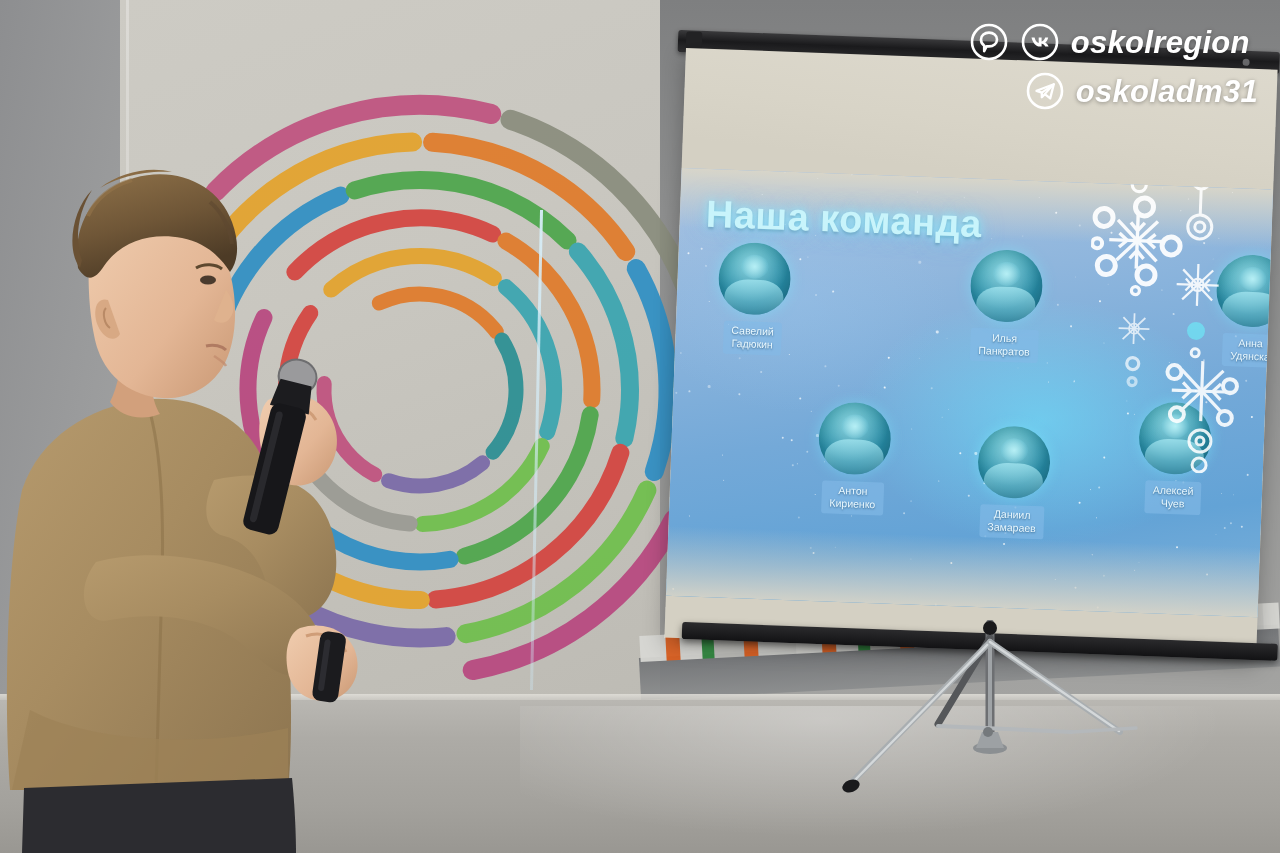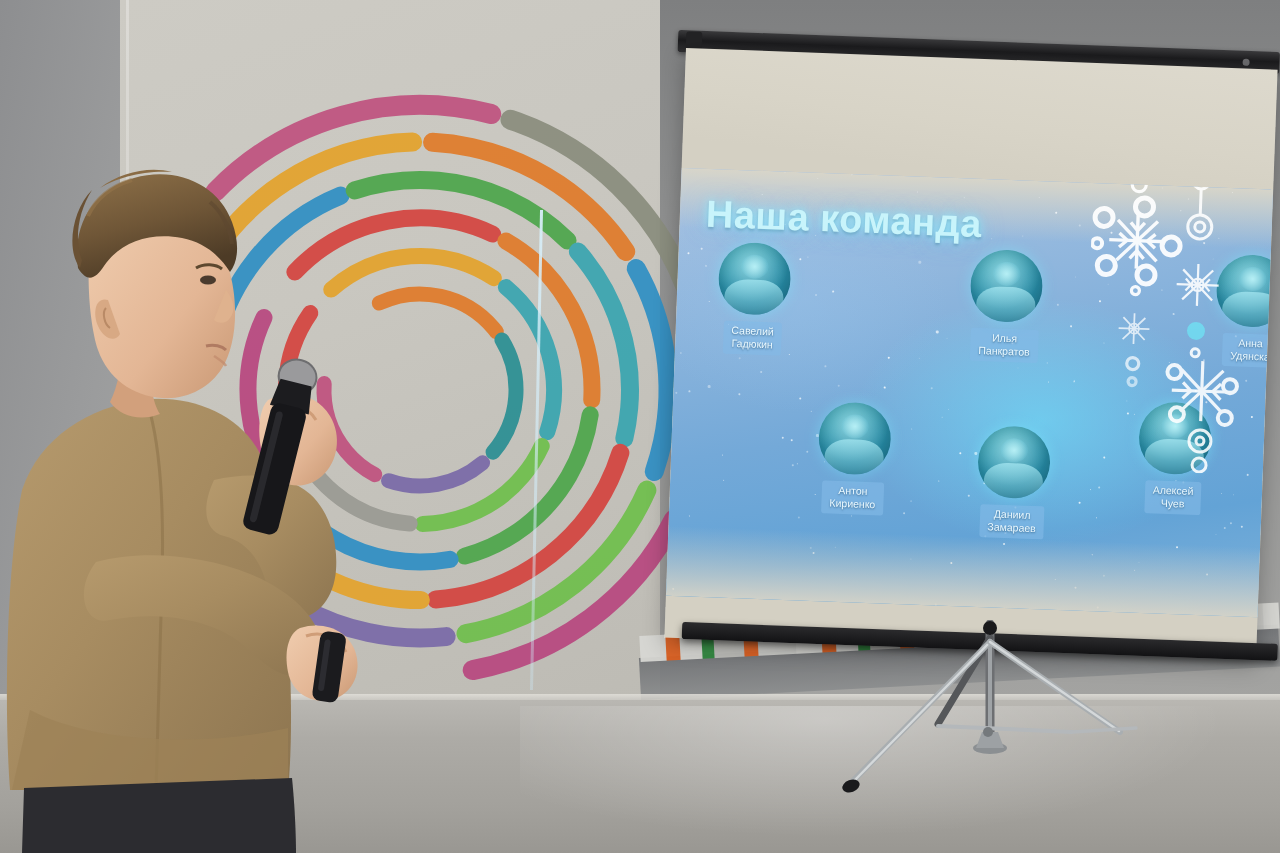--- a/index.html
+++ b/index.html
@@ -624,16 +624,42 @@
       <path d="M300 478 C326 470 350 482 356 504 C362 526 350 546 330 550
                C310 554 292 542 288 522 C284 502 288 484 300 478 Z" fill="url(#skin)"></path>
       <path d="M306 486 C322 480 340 488 346 502" stroke="#cf9d78" stroke-width="3" fill="none"></path>
       <rect x="316" y="482" width="26" height="70" rx="8" fill="#1b1b1e" transform="rotate(8 330 518)"></rect>
       <rect x="321" y="490" width="6" height="52" rx="3" fill="#313136" transform="rotate(8 330 518)" opacity=".8"></rect>
     </svg>
   </div>
 
   <div class="watermark">
 
-
+    <div class="wm-row">
+      <svg class="wm-icon" viewBox="0 0 40 40">
+        <circle cx="20" cy="20" r="17" fill="none" stroke="#fff" stroke-width="2.6"></circle>
+        <path d="M12 17.5 C12 13.4 15.6 10.6 20 10.6 C24.4 10.6 28 13.4 28 17.5
+                 C28 21.6 24.4 24.4 20 24.4 L17.6 24.4 L15.2 29.2 L15.2 23.6
+                 C13.2 22.3 12 20.1 12 17.5 Z" fill="none" stroke="#fff" stroke-width="2.6" stroke-linejoin="round"></path>
+      </svg>
+      <svg class="wm-icon" viewBox="0 0 40 40">
+        <circle cx="20" cy="20" r="17" fill="none" stroke="#fff" stroke-width="2.6"></circle>
+        <path d="M11.5 15.5 C12.6 20.6 15.6 24.6 20.2 24.6 L21.6 24.6 L21.6 21.6
+                 C23.1 21.9 24.6 23.2 25.3 24.6 L28.6 24.6
+                 C28.0 22.6 26.5 21.2 25.2 20.5
+                 C26.4 19.7 27.7 18.0 28.2 15.5 L25.2 15.5
+                 C24.7 17.4 23.4 19.0 21.6 19.5 L21.6 15.5 L18.7 15.5 L18.7 21.0
+                 C16.6 20.3 15.0 18.1 14.6 15.5 Z" fill="#fff"></path>
+      </svg>
+      <div class="wm-text">oskolregion</div>
+    </div>
+
+    <div class="wm-row second">
+      <svg class="wm-icon" viewBox="0 0 40 40">
+        <circle cx="20" cy="20" r="17" fill="none" stroke="#fff" stroke-width="2.6"></circle>
+        <path d="M11.5 19.8 L28.8 13.2 L25.2 27.4 L19.8 23.2 L16.8 26.2 L16.8 21.6 Z" fill="none" stroke="#fff" stroke-width="2.3" stroke-linejoin="round"></path>
+        <path d="M16.8 21.6 L28.8 13.2 L19.8 23.2" fill="none" stroke="#fff" stroke-width="2.0" stroke-linejoin="round"></path>
+      </svg>
+      <div class="wm-text">oskoladm31</div>
+    </div>
   </div>
 
 </div>
 
 </body></html>

